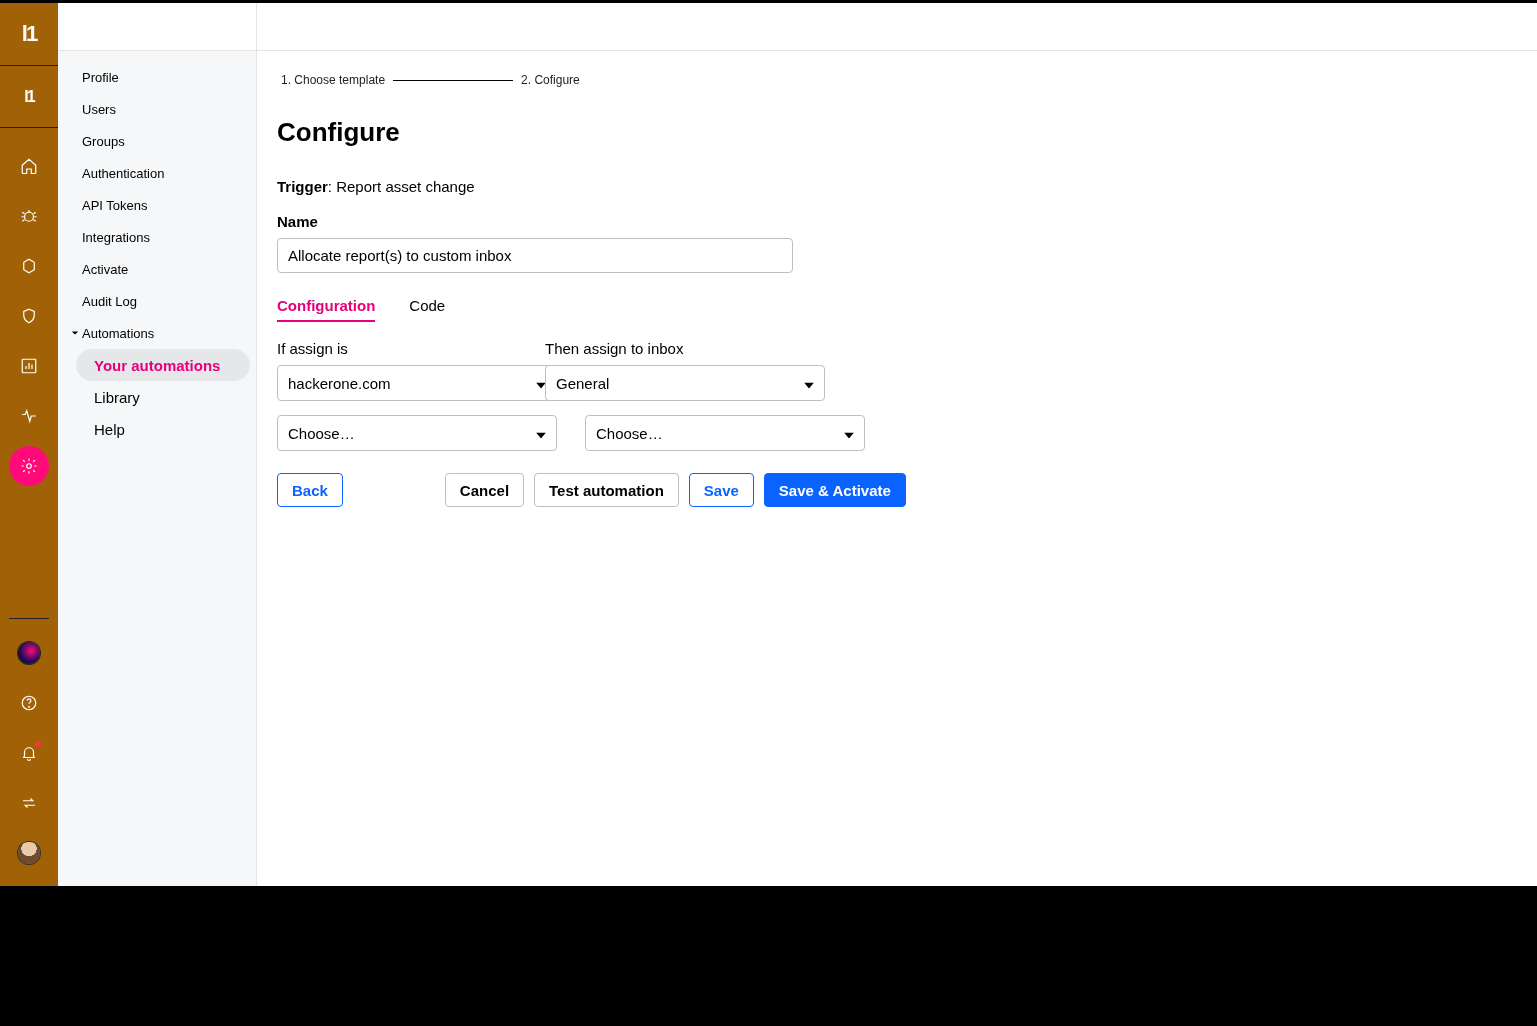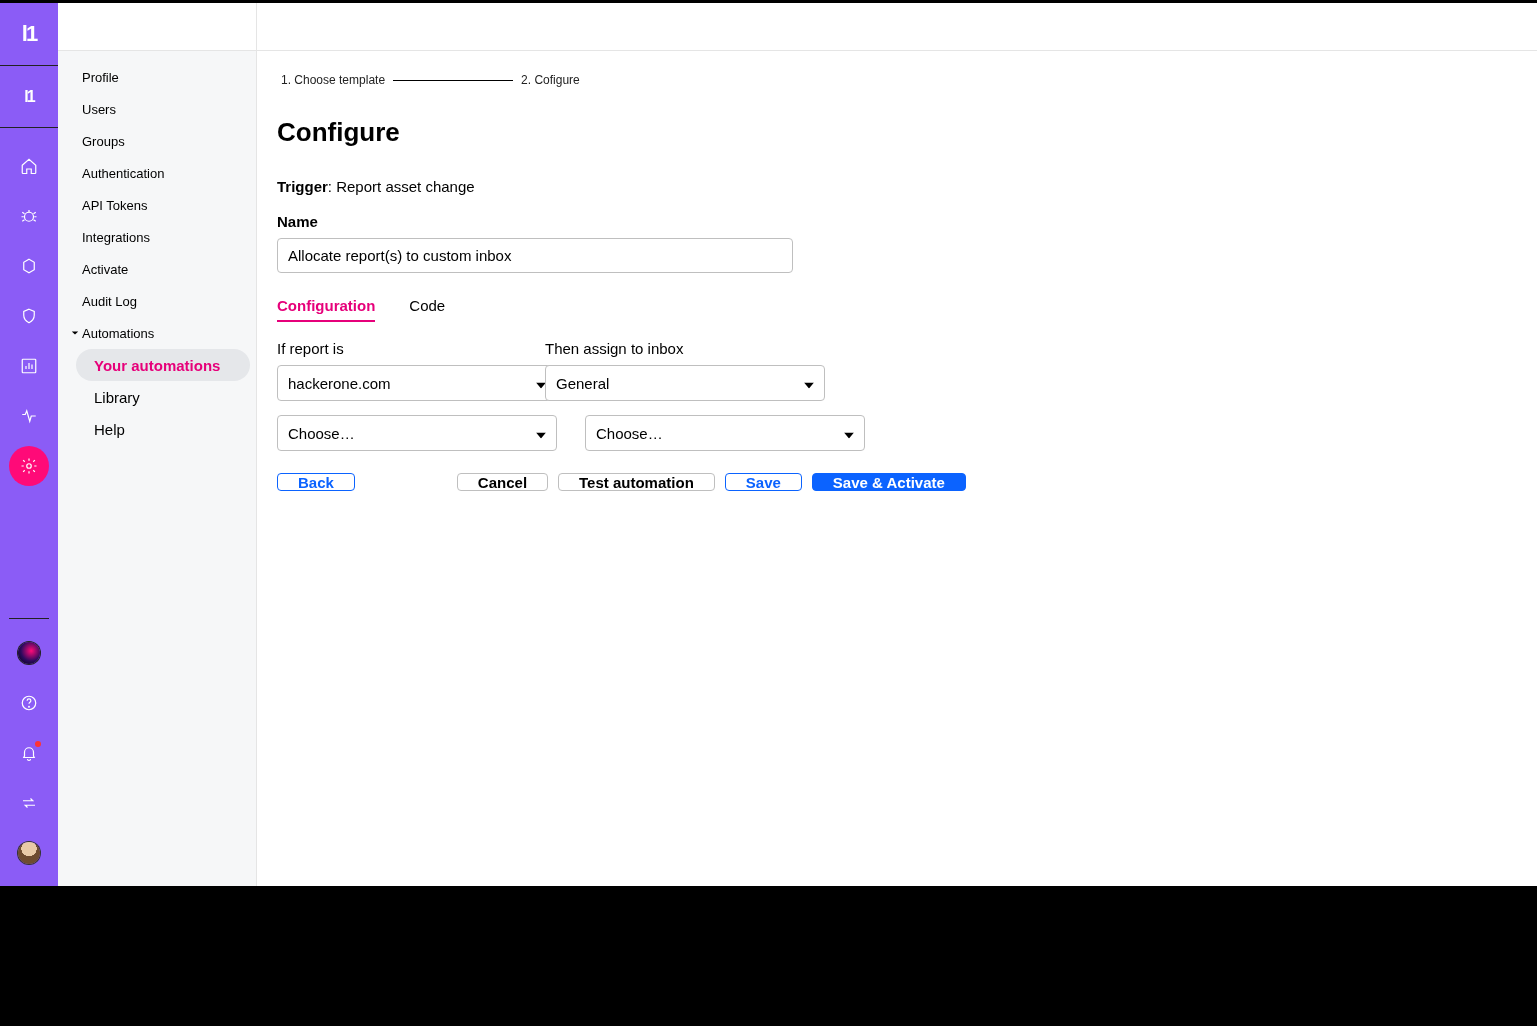--- a/index.html
+++ b/index.html
@@ -12,21 +12,21 @@
     height: 1026px;
     overflow: hidden;
   }
   .letterbox-top { height: 3px; background: #000; }
   .letterbox-bottom { position: absolute; left:0; right:0; bottom:0; height: 140px; background: #000; }
   .app { display: flex; height: 884px; }
 
   
   .rail {
     width: 58px;
-    background: #8b5cf6;
+    background: #a16207;
     display: flex;
     flex-direction: column;
     align-items: center;
     color: #fff;
   }
   .rail-top { height: 63px; display:flex; align-items:center; justify-content:center; width:100%; border-bottom:1px solid #222;}
   .rail-section { height: 62px; display:flex; align-items:center; justify-content:center; width:100%; border-bottom:1px solid #222;}
   .rail-main { flex:1; display:flex; flex-direction:column; align-items:center; padding-top:18px; gap:10px; }
   .rail-icon {
     width: 40px; height: 40px; display:flex; align-items:center; justify-content:center;
@@ -116,21 +116,21 @@
     display:flex; align-items:center; padding:0 10px; font-size:15px;
     cursor:pointer; background:#fff;
   }
   .select .arrow{ position:absolute; right:10px; top:50%; transform:translateY(-50%);}
   .select .arrow svg{ width:10px; height:6px; fill:#000;}
   .select.placeholder{ color:#000;}
   .row2{ display:flex; gap:28px; margin-bottom:22px;}
 
   .buttons{ display:flex; gap:10px; align-items:center;}
   .btn{
-    height:18px; border-radius:4px; padding:0 20px; font-size:15px; cursor:pointer;
+    height:34px; border-radius:4px; padding:0 14px; font-size:15px; cursor:pointer;
     border:1px solid #bfbfbf; background:#fff; font-weight:600;
     display:inline-flex; align-items:center;
   }
   .btn.outline-blue{ border-color:#0b63ff; color:#0b63ff; font-weight:700;}
   .btn.primary{ background:#0b63ff; border-color:#0b63ff; color:#fff; font-weight:700;}
   .gap{ flex:0 0 82px;}
 </style>
 </head>
 <body>
 
@@ -255,21 +255,21 @@
       <div class="label">Name</div>
       <input class="text-input" type="text" value="Allocate report(s) to custom inbox" style="">
 
       <div class="tabs">
         <div class="tab active">Configuration</div>
         <div class="tab">Code</div>
       </div>
 
       <div class="cond-row">
         <div class="cond-col">
-          <div class="cond-label">If report is</div>
+          <div class="cond-label">If assign is</div>
           <div class="select">
             <span>hackerone.com</span>
             <span class="arrow"><svg viewBox="0 0 10 6">
                   <path d="M0 0l5 6 5-6z"></path>
                 </svg></span>
           </div>
         </div>
         <div class="cond-col">
           <div class="cond-label">Then assign to inbox</div>
           <div class="select">

